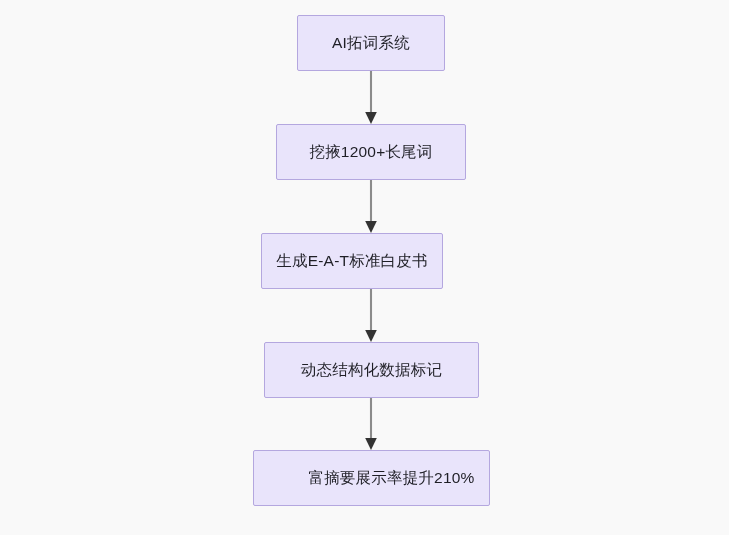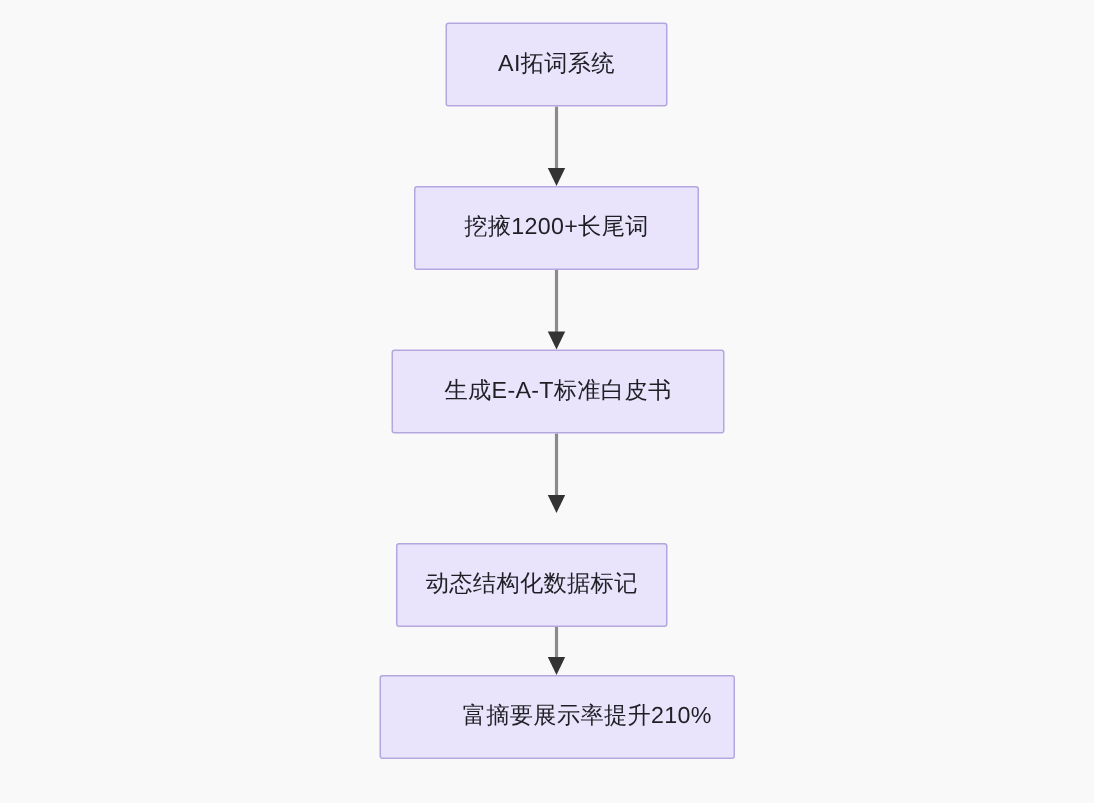--- a/index.html
+++ b/index.html
@@ -41,22 +41,22 @@
 
   .node-label {
     display: block;
     line-height: 1;
     padding: 0 6px;
   }
 
   
   .node-1 { left: 297px; top: 15px;  width: 148px; height: 56px; }
   .node-2 { left: 276px; top: 124px; width: 190px; height: 56px; align-items: center; }
-  .node-3 { left: 261px; top: 233px; width: 222px; height: 56px; justify-content: center; }
-  .node-4 { left: 264px; top: 342px; width: 181px; height: 56px; margin-top: 20px; }
+  .node-3 { left: 261px; top: 233px; width: 182px; height: 56px; justify-content: center; }
+  .node-4 { left: 264px; top: 342px; width: 215px; height: 56px; }
   .node-5 { left: 253px; top: 450px; width: 237px; height: 56px; padding-left: 40px; }
 
   .edge-layer {
     position: absolute;
     left: 0;
     top: 0;
     width: 729px;
     height: 535px;
     pointer-events: none;
   }

